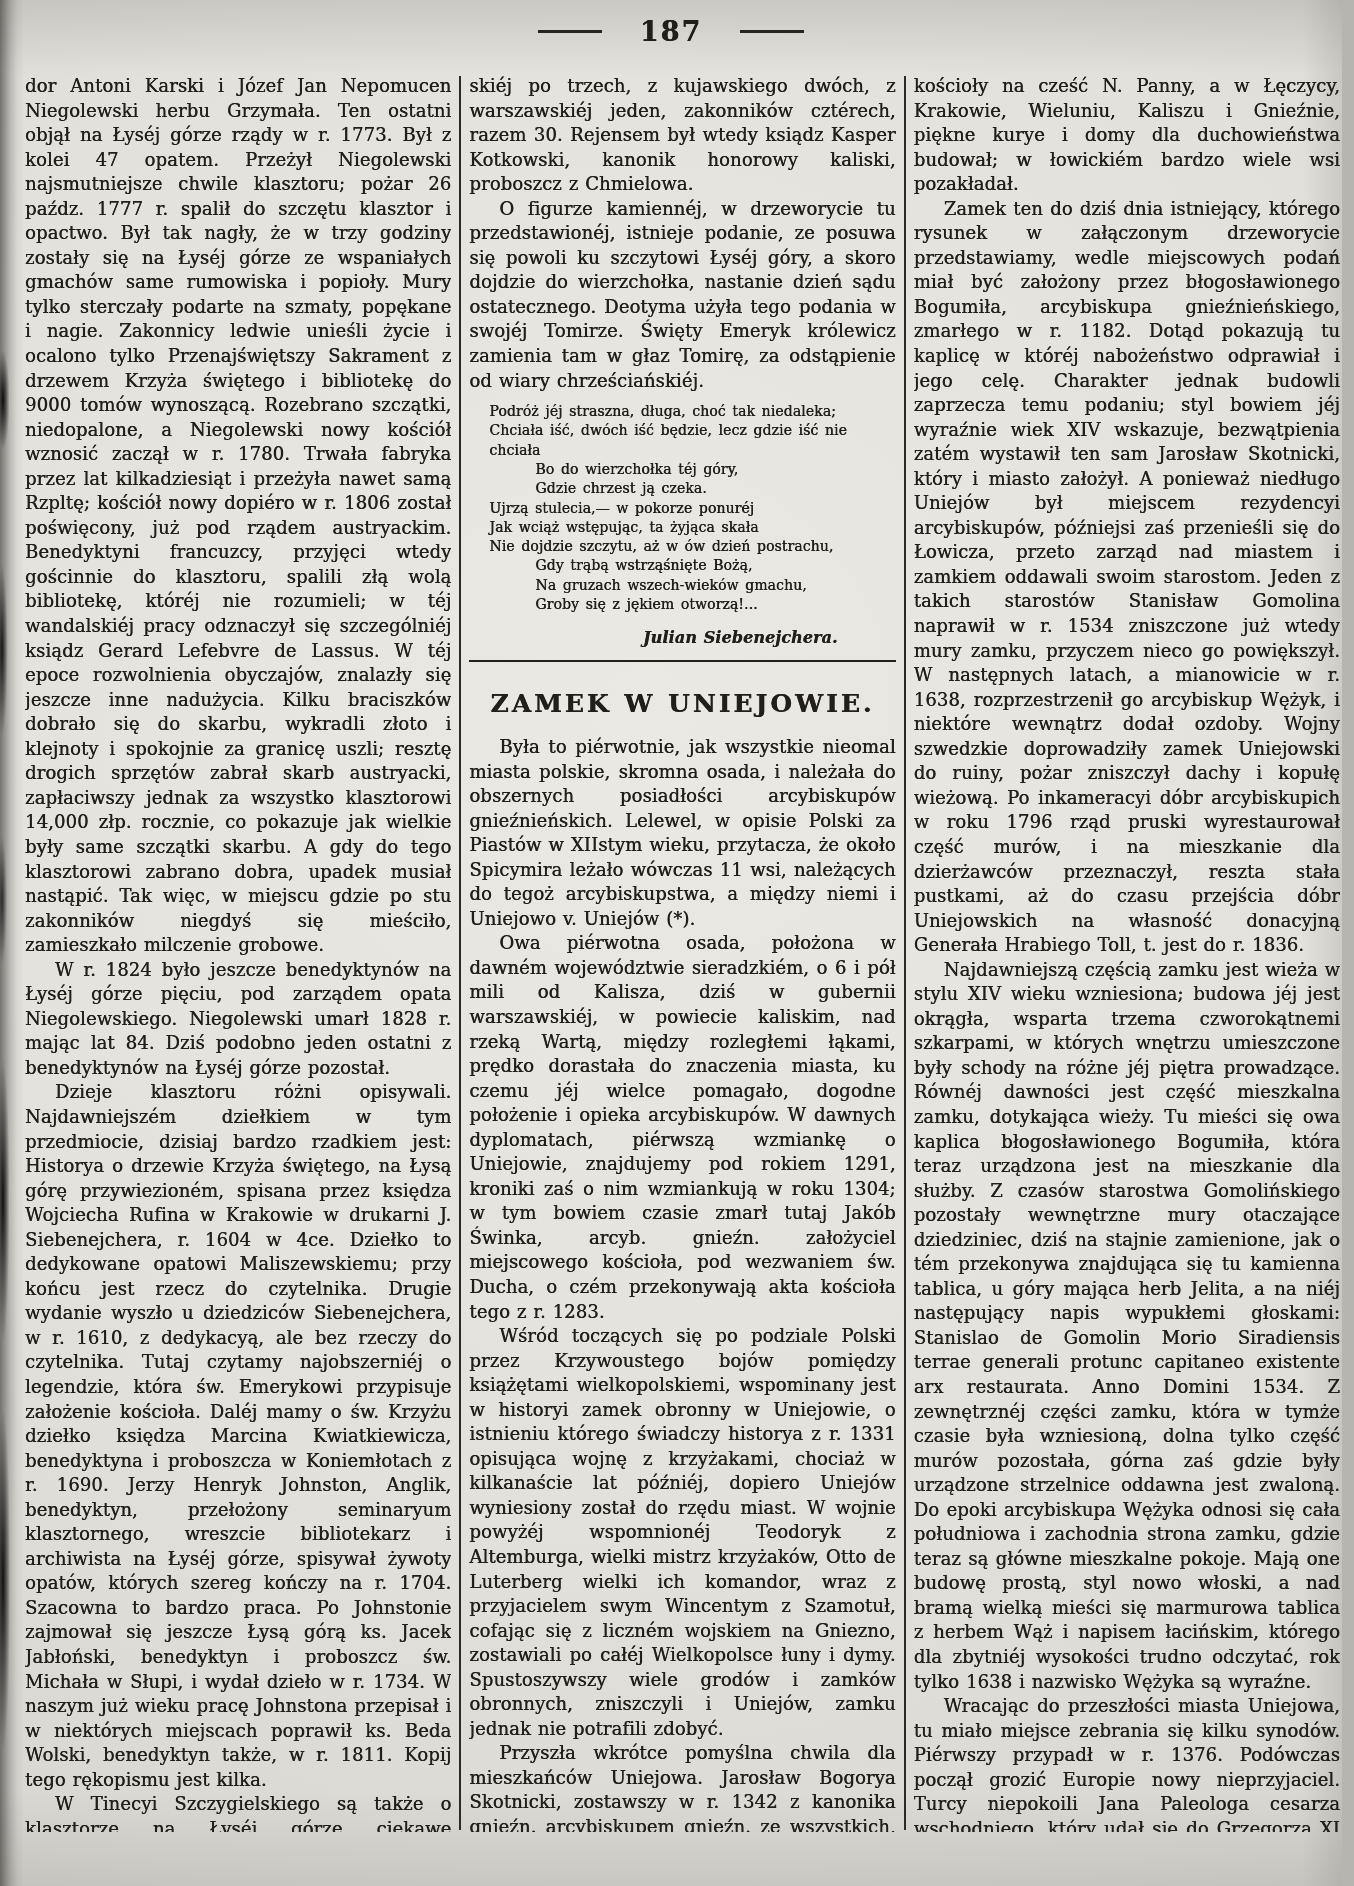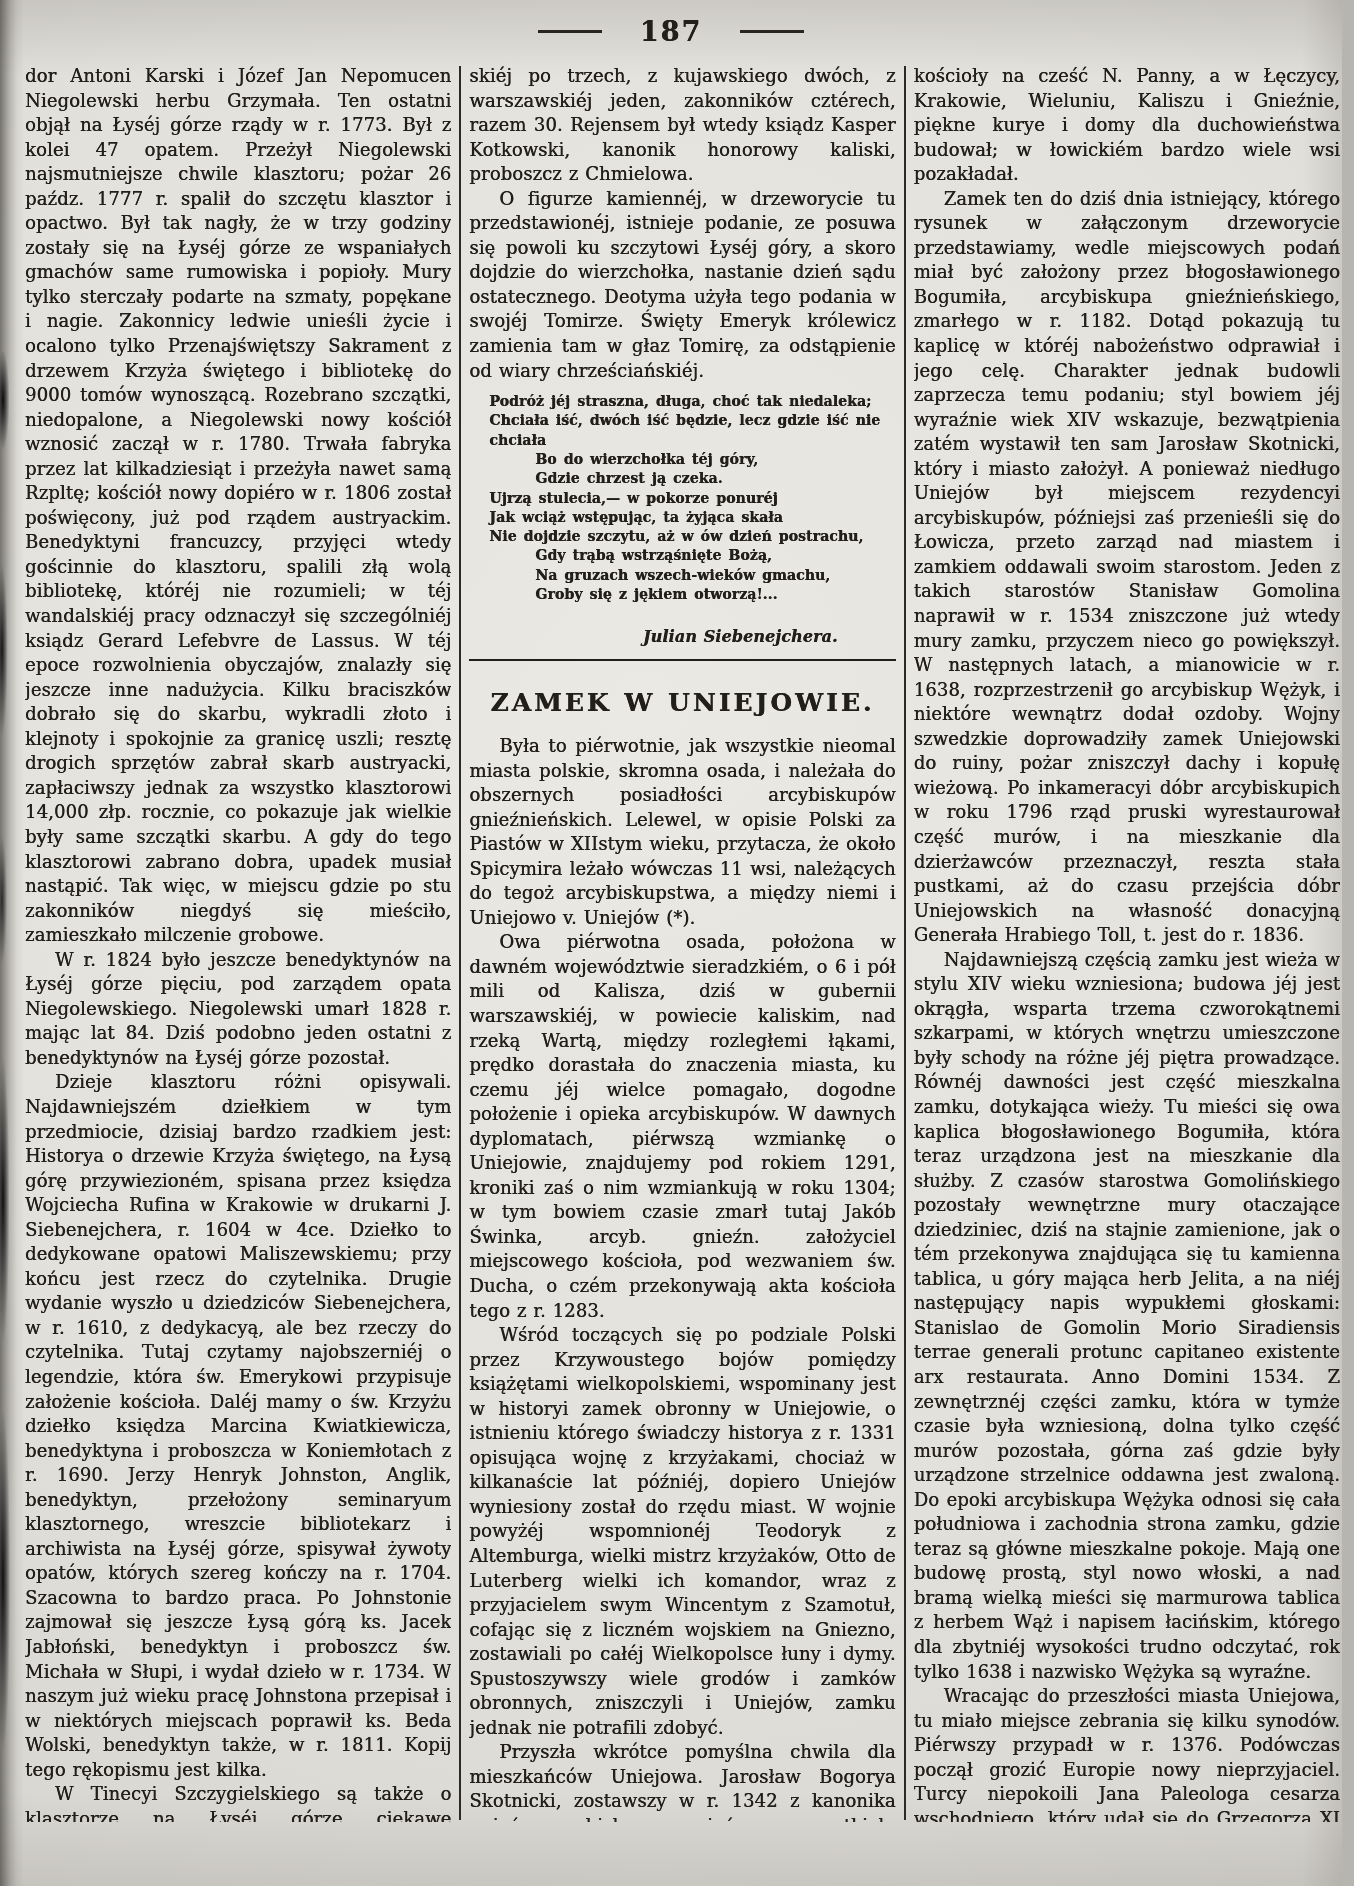--- a/index.html
+++ b/index.html
@@ -30,38 +30,38 @@
   .page-header {
     position:absolute; top:16px; left:0; width:100%; z-index:2;
     display:flex; align-items:center; justify-content:center; gap:38px;
   }
   .dash { width:64px; height:3px; background:#282521; }
   .page-number {
     font-size:27px; font-weight:bold; letter-spacing:2px;
     text-shadow:0.4px 0 0 currentColor;
   }
   .columns {
-    position:absolute; top:64px; left:25px; width:1315px; z-index:2;
+    position:absolute; top:74px; left:25px; width:1315px; z-index:2;
     display:flex; align-items:flex-start;
   }
   .column {
     flex:1 1 0; height:1758px; overflow:hidden;
     font-size:18px; line-height:24.55px;
     text-align:justify;
     text-shadow:0.35px 0 0 currentColor;
     word-spacing:1px; letter-spacing:0.1px;
   }
   .col-sep {
     width:2px; background:#2d2a25; height:1754px; margin:2px 8px 0 8px; flex:0 0 auto;
   }
   .para { margin:0; }
   .para.indent { text-indent:30px; }
   .poem {
-    margin:9px 0 21px 20px; font-size:14px; line-height:19.3px;
-    font-weight:bold; text-align:left; word-spacing:2px;
+    margin:9px 0 12px 20px; font-size:14px; line-height:19.3px;
+    font-weight:normal; text-align:left; word-spacing:2px;
   }
   .poem-line.poem-indent { padding-left:46px; }
   .signature {
     text-align:right; font-style:italic; font-weight:bold;
     font-size:16px; margin:5px 58px 9px 0; text-align:right;
   }
   .divider { height:2.5px; background:#221f1b; margin:7px 0 30px 0; }
   .heading {
     font-size:25px; font-weight:bold; text-align:center;
     letter-spacing:3px; margin:0 0 18px 0; text-indent:0;

